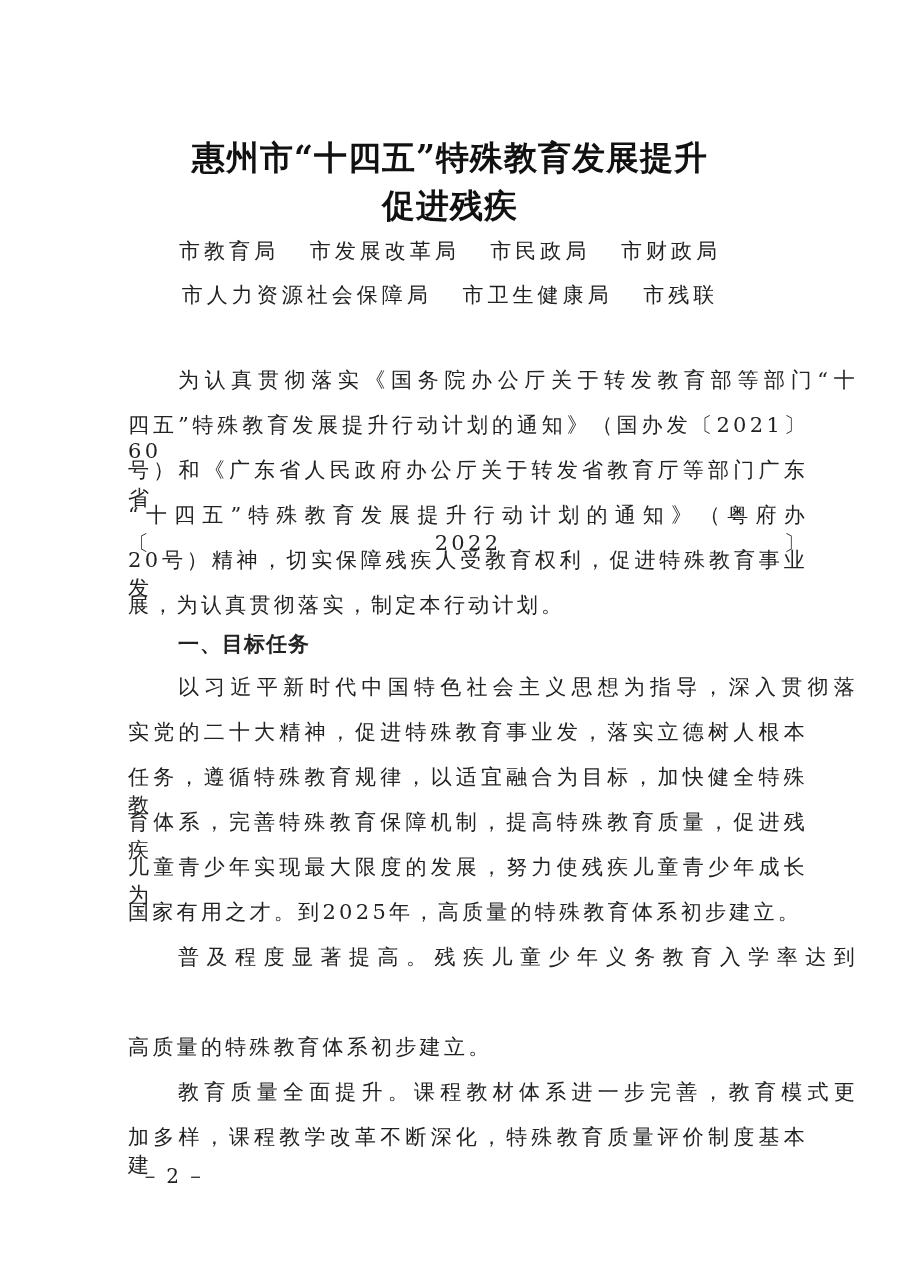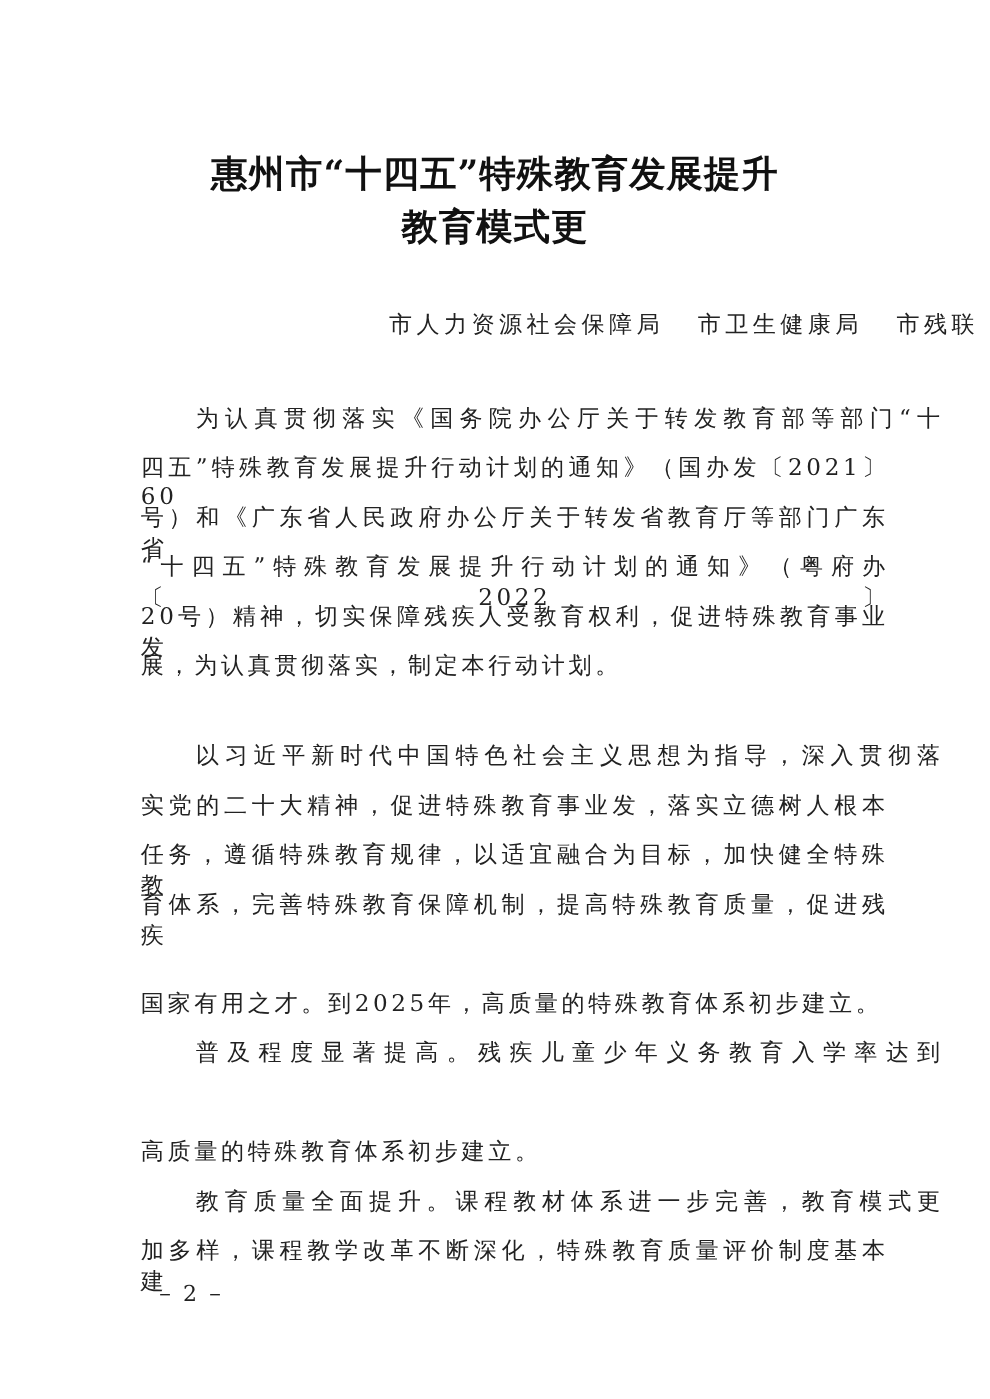--- a/index.html
+++ b/index.html
@@ -7,54 +7,62 @@
          font-family: "DejaVu Serif", "Liberation Serif", serif; color: #1a1a1a; }
   .page { position: absolute; left: 0; top: 0; width: 900px; height: 1272px; }
   .title { position: absolute; left: 0; width: 900px; text-align: center;
            font-family: "DejaVu Serif", serif; font-weight: bold; font-size: 33px;
            letter-spacing: 1px; color: #111; }
   .title.l1 { top: 136px; }
   .title.l2 { top: 184px; }
   .issuers { position: absolute; left: 0; width: 900px; text-align: center;
              font-size: 21px; letter-spacing: 4px; color: #222; }
   .issuers.r1 { top: 237px; }
-  .issuers.r2 { top: 281px; text-align: right; }
+  .issuers.r2 { top: 281px; }
   .issuers span { margin: 0 10px; }
   .line { position: absolute; left: 128px; width: 680px; font-size: 21px;
           letter-spacing: 3.3px; white-space: nowrap; color: #222; }
   .indent { padding-left: 50px; }
   .heading { font-family: "DejaVu Sans", sans-serif; font-weight: bold; letter-spacing: 1px; }
   .justify { text-align: justify; text-align-last: justify; white-space: normal; }
   .page-num { position: absolute; left: 140px; top: 1154px; font-size: 20px; color: #222; }
 </style>
 </head>
 <body>
 
 <div class="page">
   <div class="title l1">惠州市“十四五”特殊教育发展提升</div>
-  <div class="title l2">教育模式更</div>
+  <div class="title l2">促进残疾</div>
 
+  <div class="issuers r1">
+    <span>市教育局</span>
+    <span>市发展改革局</span>
+    <span>市民政局</span>
+    <span>市财政局</span>
+  </div>
   <div class="issuers r2">
     <span>市人力资源社会保障局</span>
     <span>市卫生健康局</span>
     <span>市残联</span>
   </div>
 
   <div class="line indent justify" style="top:366px">为认真贯彻落实《国务院办公厅关于转发教育部等部门“十</div>
   <div class="line justify" style="top:411px">四五”特殊教育发展提升行动计划的通知》（国办发〔2021〕60</div>
   <div class="line justify" style="top:456px">号）和《广东省人民政府办公厅关于转发省教育厅等部门广东省</div>
   <div class="line justify" style="top:501px">“十四五”特殊教育发展提升行动计划的通知》（粤府办〔2022〕</div>
   <div class="line justify" style="top:546px">20号）精神，切实保障残疾人受教育权利，促进特殊教育事业发</div>
   <div class="line" style="top:591px">展，为认真贯彻落实，制定本行动计划。</div>
 
+  <div class="line indent heading" style="top:630px">一、目标任务</div>
 
   <div class="line indent justify" style="top:673px">以习近平新时代中国特色社会主义思想为指导，深入贯彻落</div>
   <div class="line justify" style="top:718px">实党的二十大精神，促进特殊教育事业发，落实立德树人根本</div>
   <div class="line justify" style="top:763px">任务，遵循特殊教育规律，以适宜融合为目标，加快健全特殊教</div>
   <div class="line justify" style="top:808px">育体系，完善特殊教育保障机制，提高特殊教育质量，促进残疾</div>
+  <div class="line justify" style="top:853px">儿童青少年实现最大限度的发展，努力使残疾儿童青少年成长为</div>
   <div class="line" style="top:898px">国家有用之才。到2025年，高质量的特殊教育体系初步建立。</div>
 
   <div class="line indent justify" style="top:943px">普及程度显著提高。残疾儿童少年义务教育入学率达到</div>
   <div class="line" style="top:1033px">高质量的特殊教育体系初步建立。</div>
 
   <div class="line justify" style="top:1123px">加多样，课程教学改革不断深化，特殊教育质量评价制度基本建</div>
   <div class="line indent justify" style="top:1078px">教育质量全面提升。课程教材体系进一步完善，教育模式更</div>
 
   <div class="page-num" style="top:1163px">－ 2 －</div>
 </div>

